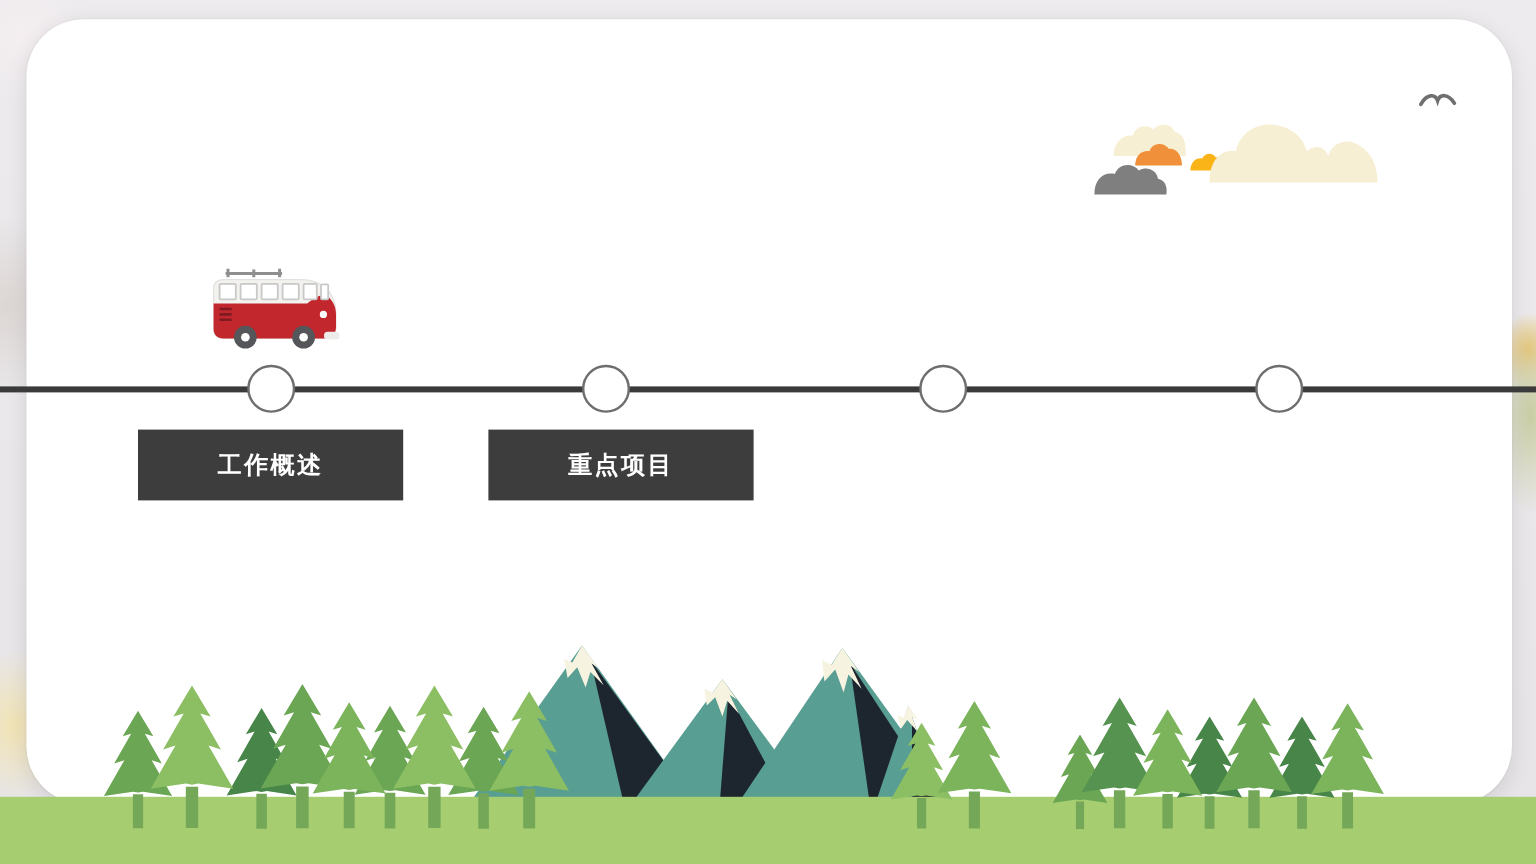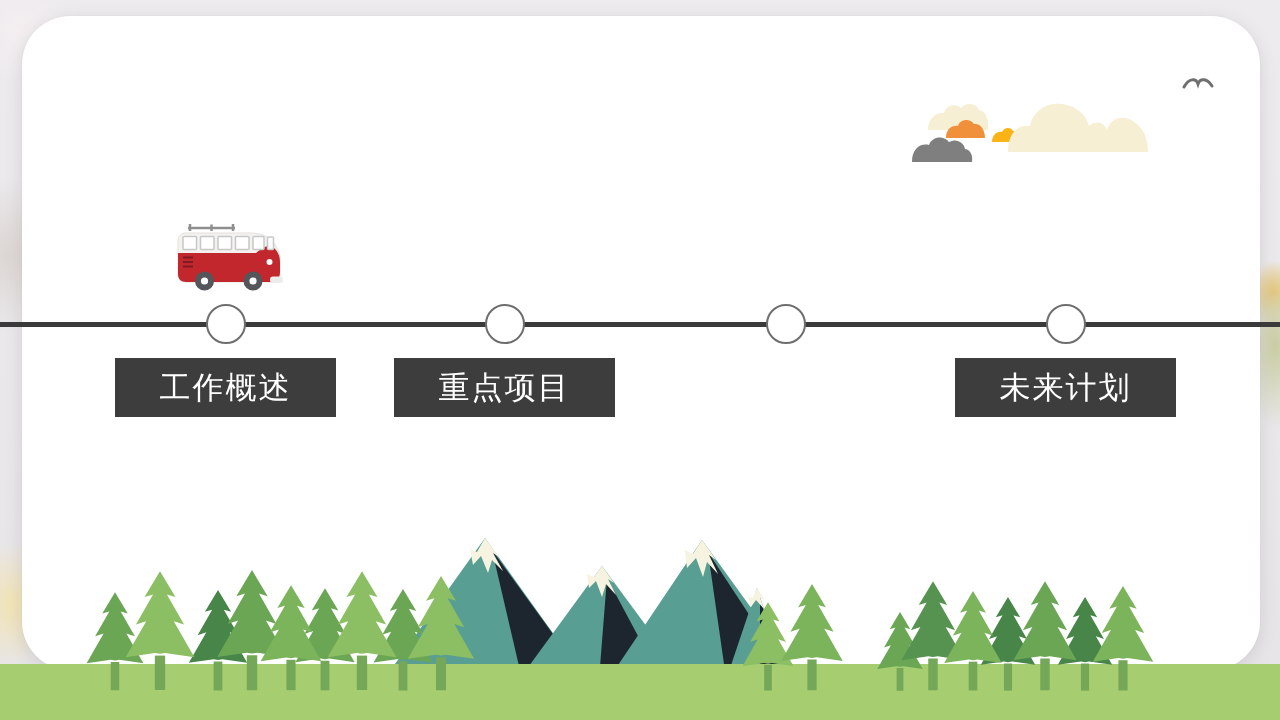--- a/index.html
+++ b/index.html
@@ -15,21 +15,21 @@
       radial-gradient(80px 80px at 20px 30px, #f4eef0 0%, rgba(244,238,240,0) 70%),
       linear-gradient(180deg,#edebee 0%,#e9e7ea 60%,#e6e4e7 100%);}
   .card{position:absolute;left:22px;top:16px;width:1238px;height:654px;background:var(--card);
     border-radius:48px;box-shadow:0 4px 18px rgba(0,0,0,.10), 0 0 2px rgba(0,0,0,.05);}
   .decor,.scene{position:absolute;left:0;top:0;width:1280px;height:720px;pointer-events:none;}
   .timeline-line{position:absolute;left:0;top:322px;width:1280px;height:5px;background:var(--line);}
   .node{position:absolute;top:304px;width:40px;height:40px;border-radius:50%;
     background:#ffffff;border:2px solid var(--node-border);box-sizing:border-box;}
   .stage-box{position:absolute;top:358px;width:221px;height:59px;background:var(--box);
     display:flex;align-items:center;justify-content:center;cursor:pointer;}
-  .stage-box span{color:var(--box-text);font-size:31px;font-weight:normal;letter-spacing:2px;}
+  .stage-box span{color:var(--box-text);font-size:20px;font-weight:bold;letter-spacing:2px;}
 </style>
 </head>
 <body>
 
 <div class="stage-wrap">
 
   <div class="bg-blur"></div>
 
   <div class="card"></div>
 
@@ -73,25 +73,22 @@
   <div class="timeline-line"></div>
 
   <div class="node" style="left:206px"></div>
   <div class="node" style="left:485px"></div>
   <div class="node" style="left:766px"></div>
   <div class="node" style="left:1046px"></div>
 
   <div class="stage-box" style="left:115px">
     <span>工作概述</span>
   </div>
-  <div class="stage-box" style="left:394px">
+  <div class="stage-box" style="left:407px">
     <span>重点项目</span>
-  </div>
-  <div class="stage-box" style="left:955px">
-    <span>未来计划</span>
   </div>
 
   <svg class="scene" viewBox="0 0 1280 720">
     <defs>
       <symbol id="pine" viewBox="0 0 100 140">
         <path fill="var(--trunk)" d="M44 98 L56 98 L56 138 L44 138 Z"></path>
         <path fill="currentColor" d="M50 0 L68 30 L58 27 L78 62 L66 58 L90 100 L56 95 L50 96 L44 95 L10 100 L34 58 L22 62 L42 27 L32 30 Z"></path>
       </symbol>
     </defs>
 

